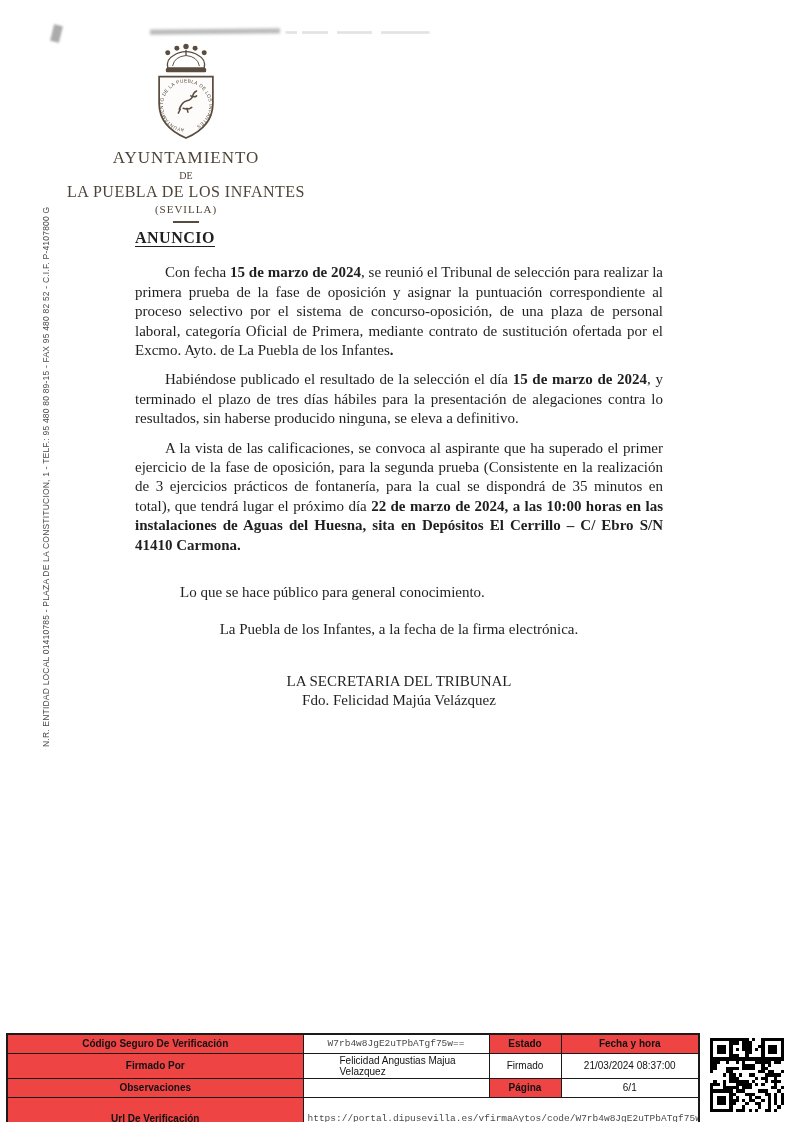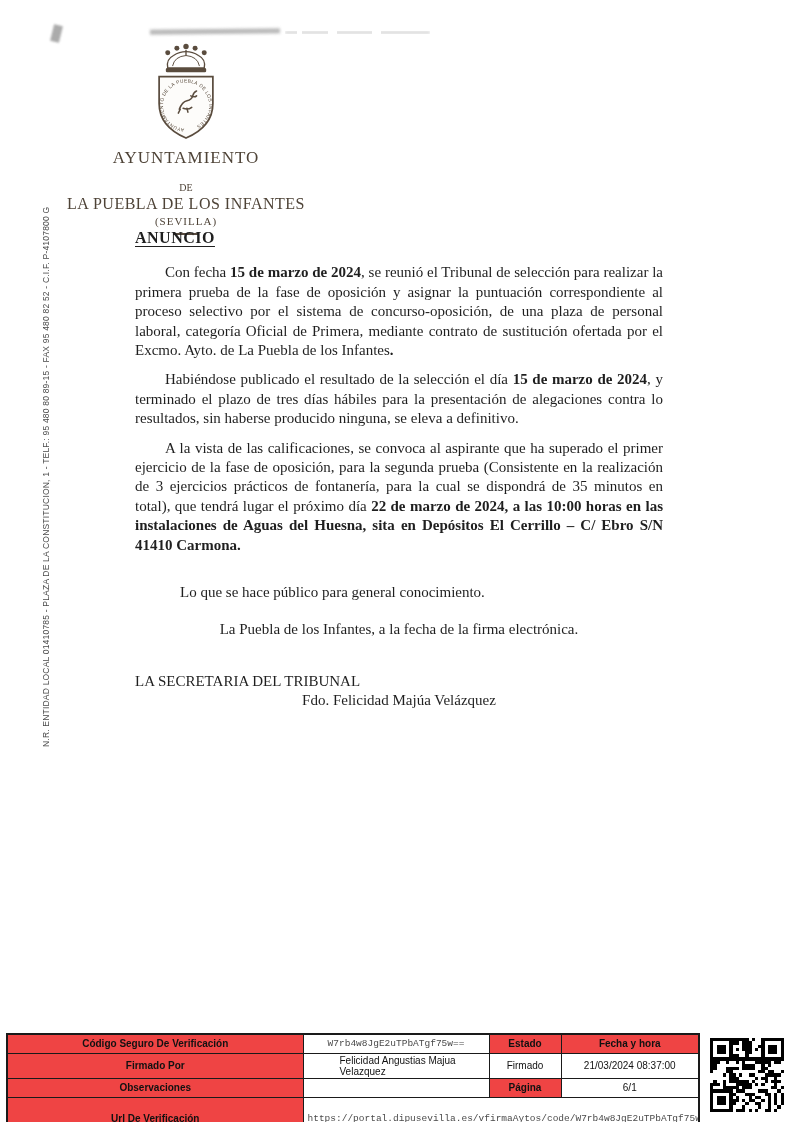--- a/index.html
+++ b/index.html
@@ -25,21 +25,21 @@
             mask-image:linear-gradient(90deg,#000 0 8%,transparent 8% 12%,#000 12% 30%,transparent 30% 36%,#000 36% 60%,transparent 60% 66%,#000 66% 100%);
   }
 
   
   .letterhead{
     position:absolute; left:0; top:40px; width:372px; text-align:center;
     color:#4e4337;
   }
   .crest{display:block; margin:0 auto 4px auto;}
   .org1{font-size:17px; letter-spacing:1px; font-weight:400;}
-  .org2{font-size:10px; margin-top:14px;}
+  .org2{font-size:10px; margin-top:2px;}
   .org3{font-size:16px; letter-spacing:.5px; margin-top:2px;}
   .org4{font-size:11px; margin-top:2px; letter-spacing:1px;}
   .rule{width:26px; height:2px; background:#574a3e; margin:6px auto 0 auto;}
 
   
   .side-text{
     position:absolute; left:41px; top:747px;
     transform:rotate(-90deg); transform-origin:0 0;
     width:470px; white-space:nowrap;
     font-family:"Liberation Sans", sans-serif; font-size:8.5px; color:#4a4a4a;
@@ -52,21 +52,21 @@
     font-size:15px; line-height:19.4px; text-align:justify;
   }
   .doc-title{
     font-size:16px; font-weight:bold; margin:0 0 16px 0;
     letter-spacing:.5px;
   }
   .doc-title span{text-decoration:underline; text-underline-offset:3px;}
   .body-text p{margin:0 0 10px 0; text-indent:30px;}
   .closing{margin-top:28px !important; text-indent:45px !important; text-align:left !important;}
   .place{margin-top:17px !important; text-indent:0 !important; text-align:center !important;}
-  .sig-title{margin-top:33px !important; text-indent:0 !important; text-align:left; margin-bottom:0 !important;}
+  .sig-title{margin-top:33px !important; text-indent:0 !important; text-align:center; margin-bottom:0 !important;}
   .sig-name{text-indent:0 !important; text-align:center !important;}
 
   
   .footer-table{
     position:absolute; left:6px; top:1033px; width:692px;
     border-collapse:collapse; border:2px solid #1a1a1a;
     font-family:"Liberation Sans", sans-serif; font-size:10px; color:#111;
     table-layout:fixed;
   }
   .footer-table td{border:1px solid #1a1a1a; padding:1px 4px; overflow:hidden;}

